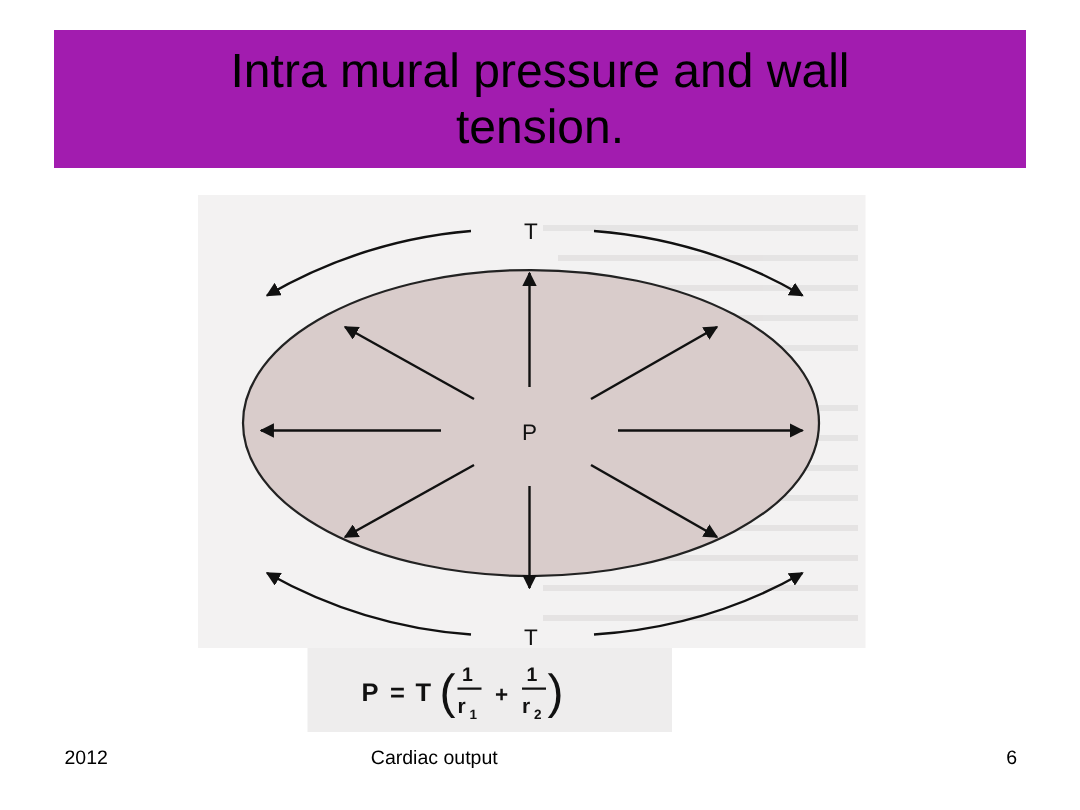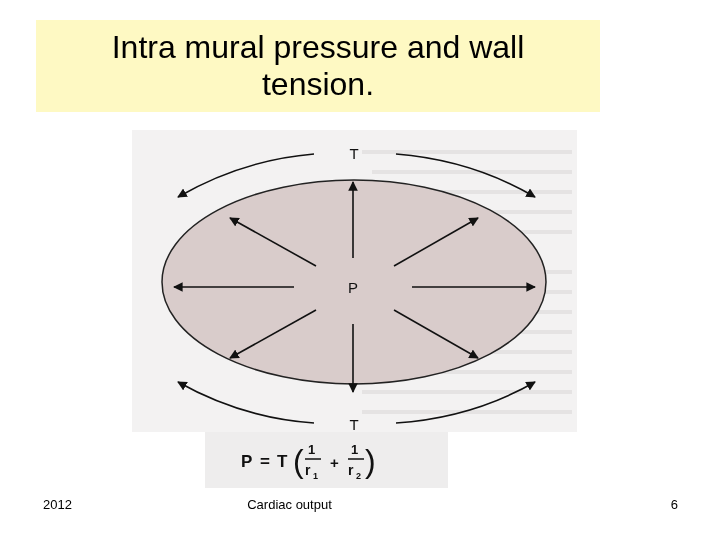--- a/index.html
+++ b/index.html
@@ -1,17 +1,17 @@
 <!DOCTYPE html>
 <html><head>
 <meta charset="utf-8">
 <style>
   html, body { margin:0; padding:0; }
   body { width:720px; height:540px; background:#ffffff; position:relative; overflow:hidden; font-family:"Liberation Sans", sans-serif; }
-  .title-box { position:absolute; left:36px; top:20px; width:564px; height:92px; background:#fef9c3; display:flex; align-items:center; justify-content:center; text-align:center; }
+  .title-box { position:absolute; left:36px; top:20px; width:648px; height:92px; background:#a21caf; display:flex; align-items:center; justify-content:center; text-align:center; }
   .title-text { font-size:32px; line-height:37px; color:#000; font-family:"Liberation Sans", sans-serif; width:480px; }
   .figure { position:absolute; left:132px; top:130px; width:445px; height:302px; background:#f3f2f2; }
   .figure svg { display:block; }
   .formula { position:absolute; left:205px; top:432px; width:243px; height:56px; background:#eeeded; }
   .formula svg { display:block; }
   .footer { position:absolute; top:497px; font-size:13px; color:#000; font-family:"Liberation Sans", sans-serif; }
   .footer-left { left:43px; }
   .footer-center { left:0; width:579px; text-align:center; }
   .footer-right { right:42px; }
 </style>

